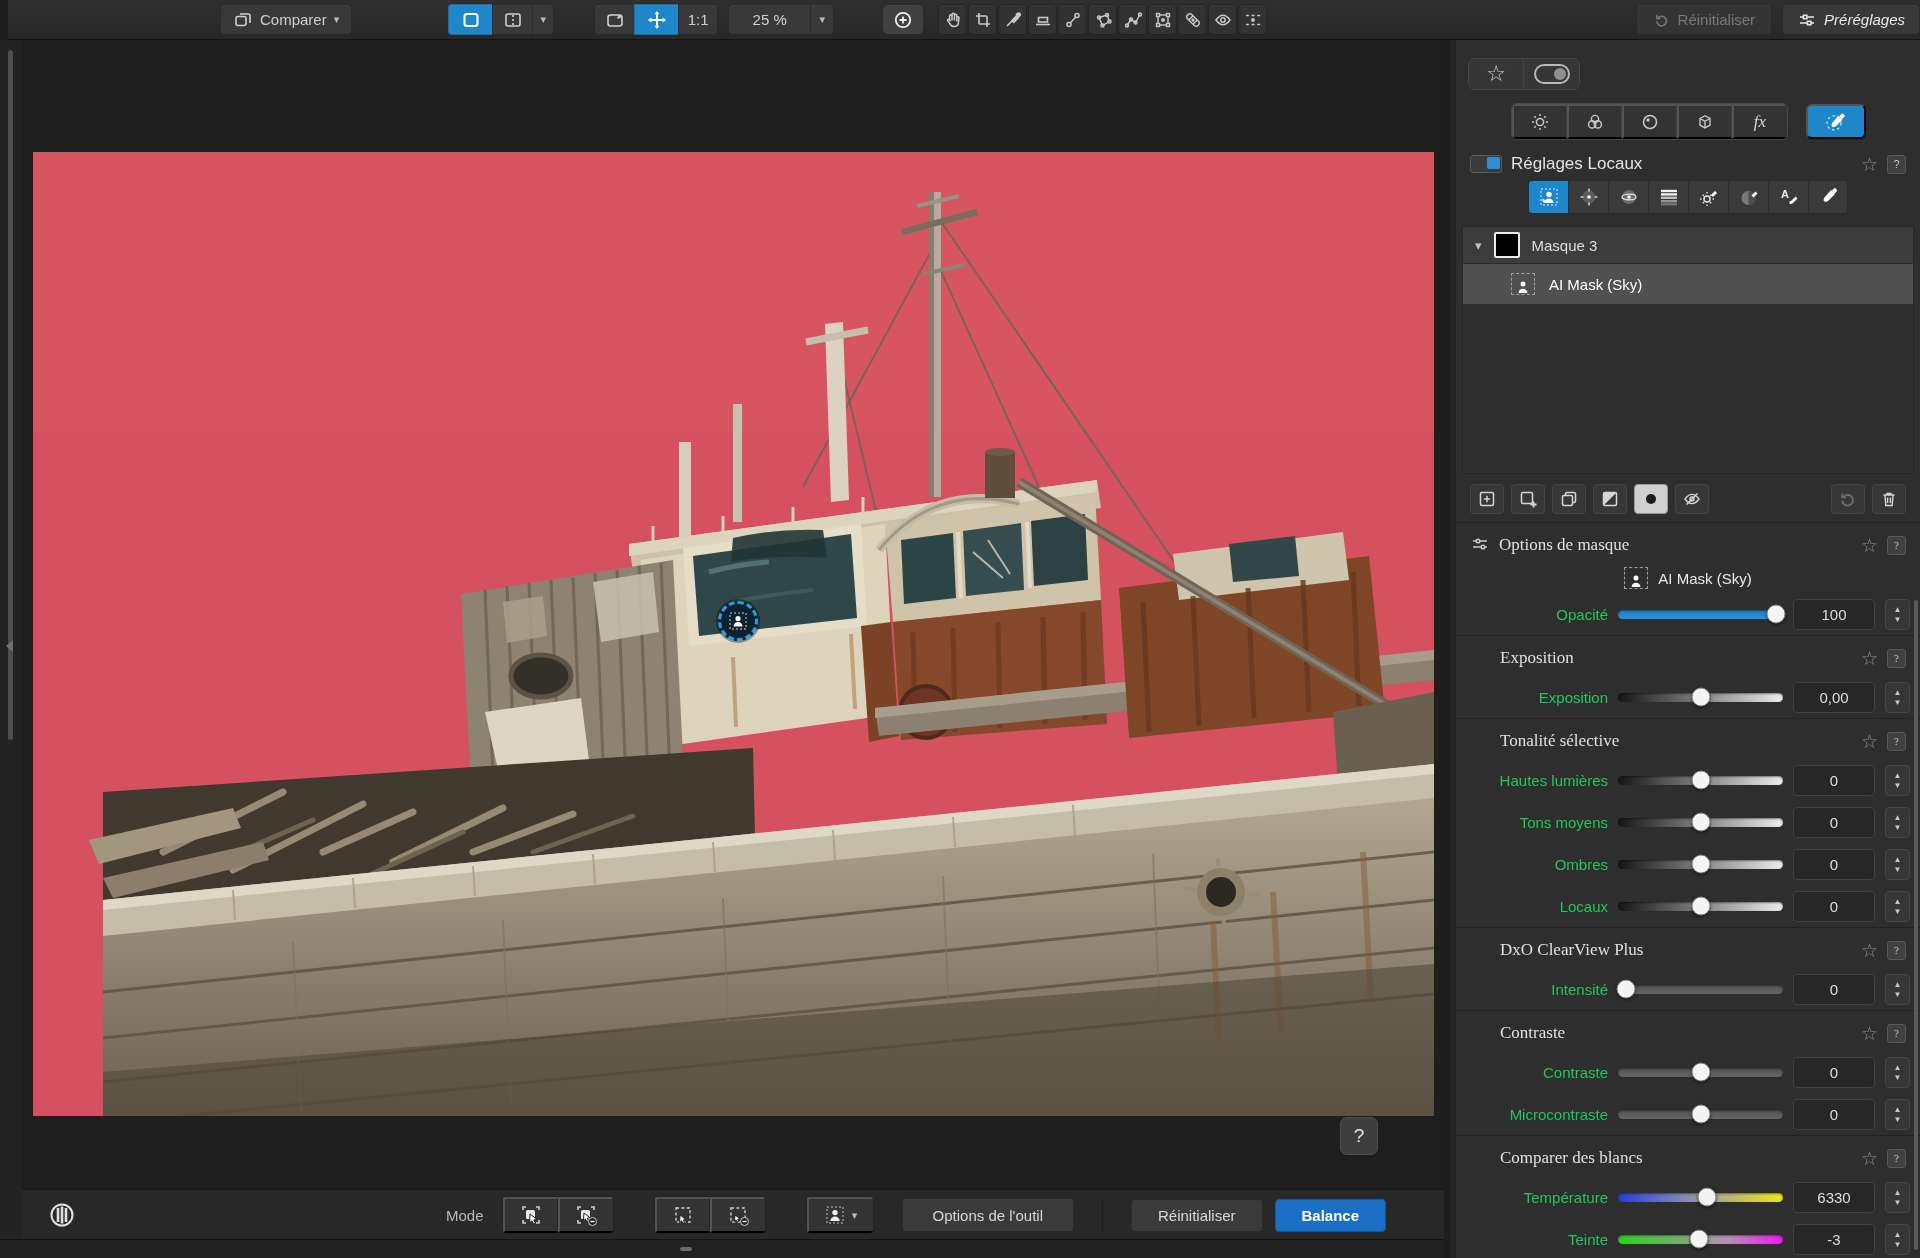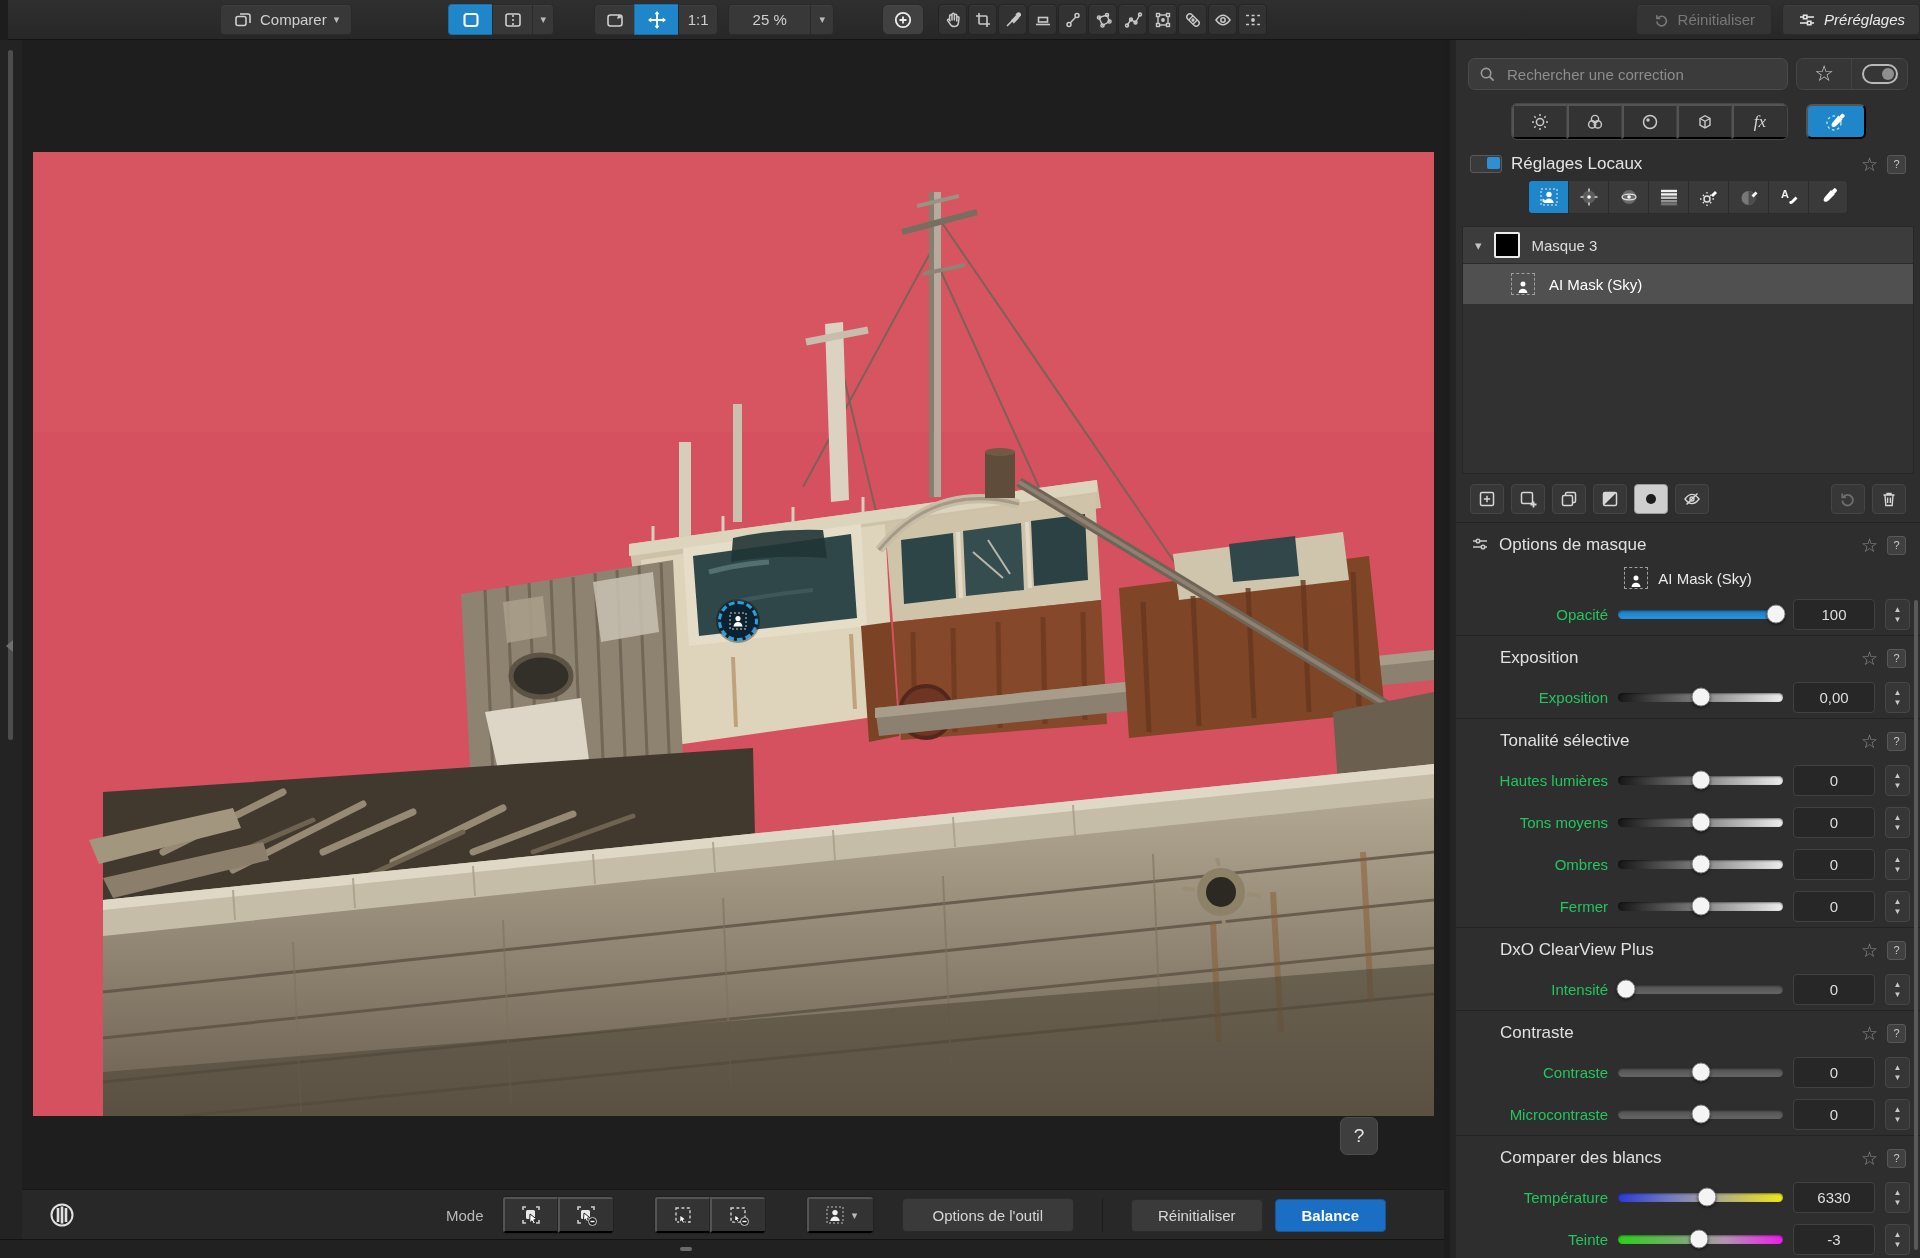--- a/index.html
+++ b/index.html
@@ -109,21 +109,21 @@
   .mask-item-row{height:40px;display:flex;align-items:center;gap:14px;padding:0 12px 0 48px;background:#505050;}
   .mask-item-label{color:#fff;font-size:15px;}
   .person-chip{width:22px;height:20px;border:1px dashed #9f9f9f;display:flex;align-items:flex-end;justify-content:center;}
 
   .mask-actions{display:flex;align-items:center;gap:7px;margin:10px 14px 8px 14px;}
   .ma-btn{width:34px;height:30px;background:#373737;border:1px solid #454545;border-radius:4px;display:flex;
           align-items:center;justify-content:center;box-sizing:border-box;}
   .ma-btn.lit{background:#cfcfcf;border-color:#9a9a9a;}
   .ma-flex{flex:1;}
 
-  .sec-header{display:flex;align-items:center;gap:9px;padding:12px 14px 8px 14px;border-top:1px solid #232323;}
+  .sec-header{display:flex;align-items:center;gap:9px;padding:12px 14px 8px 14px;border-top:1px solid #232323;font-family:Liberation Serif, serif;}
   .sec-title{flex:1;color:#e0e0e0;font-size:17px;}
   .sec-title.indent{padding-left:30px;}
   .mask-name-row{display:flex;align-items:center;justify-content:center;gap:10px;height:30px;color:#eaeaea;font-size:15px;}
 
   .srow{display:flex;align-items:center;gap:10px;padding:5px 10px 5px 0;height:32px;}
   .slabel{width:152px;text-align:right;color:#22c55e;font-size:15px;flex:0 0 auto;}
   .track{position:relative;flex:1;height:9px;border-radius:5px;background:#5a5a5a;box-shadow:inset 0 1px 2px rgba(0,0,0,.45);}
   .track-bw{background:linear-gradient(90deg,#161616,#ededed);}
   .track-plain{background:linear-gradient(#515151,#666);}
   .track-blue{background:linear-gradient(#1d7ac0,#2b93dd);}
@@ -591,29 +591,20 @@
   </div>
 
   <div class="app-bottom">
     <div class="grab"></div>
   </div>
 
   <div class="rpanel">
     <div class="rp-scrollbar"></div>
 
     <div class="search-row">
-      <div class="search-field">
-        <span class="icon">
-          <svg width="17" height="17" viewBox="0 0 18 18" fill="none" stroke="#9a9a9a" stroke-width="1.7">
-            <circle cx="7.5" cy="7.5" r="5"></circle>
-              <line x1="11.2" y1="11.2" x2="15.5" y2="15.5"></line>
-            </svg>
-          </span>
-        <input type="text" placeholder="Rechercher une correction" style="">
-      </div>
       <div class="fav-group">
         <button class="seg" style="background:transparent;border-style:none solid none none;">
           <span class="star-glyph" style="font-size:22px;color:#cfcfcf;">☆</span>
         </button>
         <button class="seg" style="background:transparent;border:none;">
           <span class="toggle-pill">
               <span class="knob"></span>
             </span>
         </button>
       </div>
@@ -901,21 +892,21 @@
         <div class="thumb" style="left: 50%;"></div>
       </div>
       <div class="vbox">0</div>
       <div class="stepper">
         <span>▲</span>
         <span>▼</span>
       </div>
     </div>
 
     <div class="srow">
-      <span class="slabel">Fermer</span>
+      <span class="slabel">Locaux</span>
       <div class="track track-bw">
         <div class="thumb" style="left: 50%;"></div>
       </div>
       <div class="vbox">0</div>
       <div class="stepper">
         <span>▲</span>
         <span>▼</span>
       </div>
     </div>
   </div>

